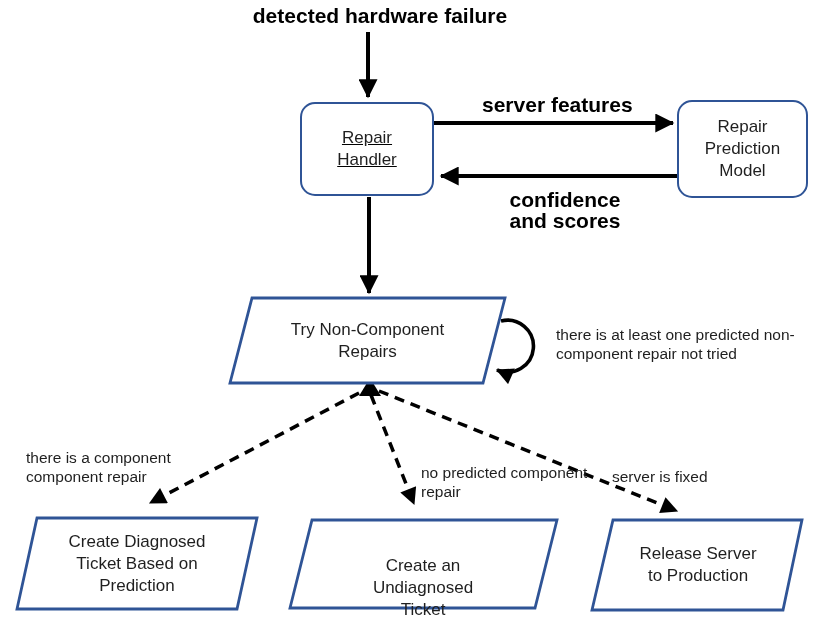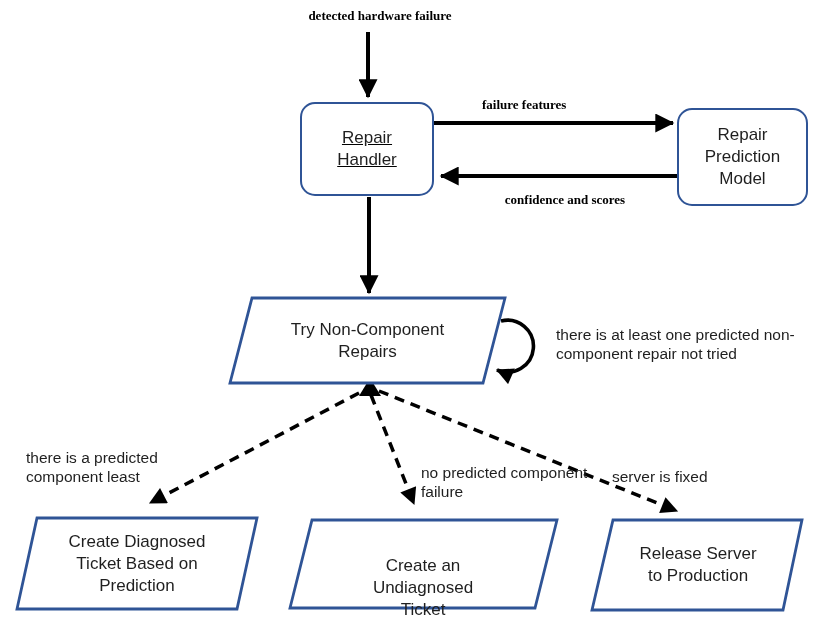--- a/index.html
+++ b/index.html
@@ -53,24 +53,23 @@
     display: flex;
     align-items: center;
     justify-content: center;
     text-align: center;
   }
 
   
   .edge-label-bold {
     position: absolute;
     font-weight: bold;
-    font-size: 13px;
+    font-size: 21px;
     line-height: 23px;
     color: var(--label_text);
-    font-family: Liberation Serif, serif;
   }
   .edge-label-plain {
     position: absolute;
     font-size: 15.5px;
     line-height: 19px;
     color: var(--node_text);
   }
 </style>
 </head>
 <body>
@@ -103,21 +102,21 @@
     <polygon class="para-shape" points="252,298 505,298 483,383 230,383"></polygon>
     <polygon class="para-shape" points="37,518 257,518 237,609 17,609"></polygon>
     <polygon class="para-shape" points="312,520 557,520 535,608 290,608"></polygon>
     <polygon class="para-shape" points="613,520 802,520 783,610 592,610"></polygon>
   </svg>
 
   <div class="rounded-node" style="left:300px; top:102px; width:134px; height:94px;text-decoration:underline;">
     <span class="node-text" style="width:100px;">Repair Handler</span>
   </div>
 
-  <div class="rounded-node" style="left:677px; top:100px; width:131px; height:98px;margin-top:8px;">
+  <div class="rounded-node" style="left:677px; top:100px; width:131px; height:98px;">
     <span class="node-text" style="width:92px;">Repair Prediction Model</span>
   </div>
 
   <div class="para-label" style="left:250px; top:300px; width:235px; height:81px;">
     <span class="node-text" style="width:185px;">Try Non-Component Repairs</span>
   </div>
 
   <div class="para-label" style="left:27px; top:520px; width:220px; height:87px;">
     <span class="node-text" style="width:150px;">Create Diagnosed Ticket Based on Prediction</span>
   </div>
@@ -125,26 +124,26 @@
   <div class="para-label" style="left:303px; top:548px; width:240px; height:80px;justify-content:center;">
     <span class="node-text" style="width:120px;">Create an Undiagnosed Ticket</span>
   </div>
 
   <div class="para-label" style="left:602px; top:522px; width:192px; height:86px;">
     <span class="node-text" style="width:125px;">Release Server to Production</span>
   </div>
 
   <div class="edge-label-bold" style="left:240px; top:4px; width:280px; text-align:center;">detected hardware failure</div>
 
-  <div class="edge-label-bold" style="left:482px; top:93px; width:180px;">failure features</div>
+  <div class="edge-label-bold" style="left:482px; top:93px; width:180px;">server features</div>
 
   <div class="edge-label-bold" style="left:500px; top:189px; width:130px; text-align:center; line-height:21px;">confidence and scores</div>
 
 
   <div class="edge-label-plain" style="left:556px; top:325px; width:290px;">there is at least one predicted non-component repair not tried</div>
 
-  <div class="edge-label-plain" style="left:26px; top:448px; width:185px;">there is a predicted component least</div>
+  <div class="edge-label-plain" style="left:26px; top:448px; width:185px;">there is a component component repair</div>
 
-  <div class="edge-label-plain" style="left:421px; top:463px; width:170px;">no predicted component failure</div>
+  <div class="edge-label-plain" style="left:421px; top:463px; width:170px;">no predicted component repair</div>
 
   <div class="edge-label-plain" style="left:612px; top:467px; width:150px;">server is fixed</div>
 
 </div>
 
 </body></html>

